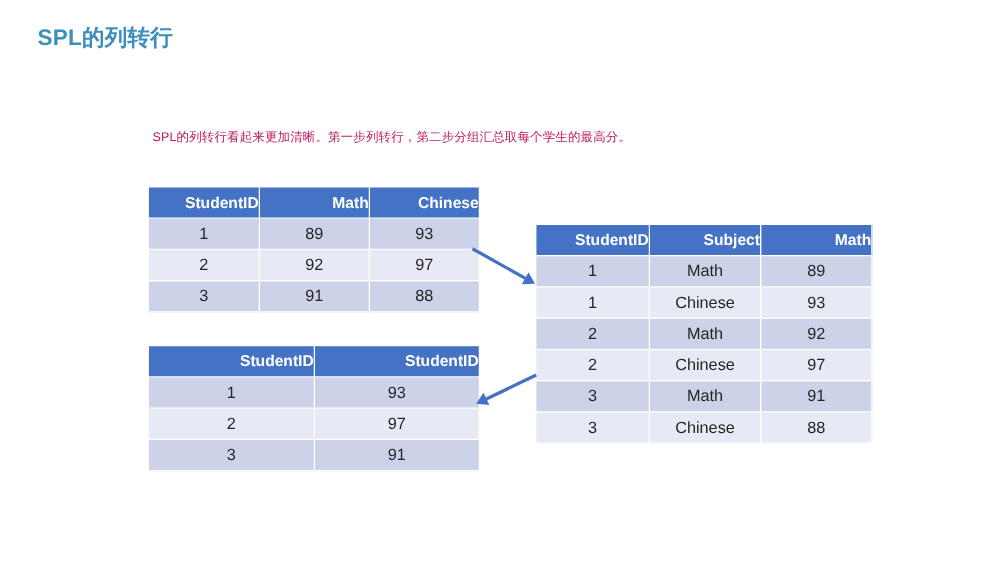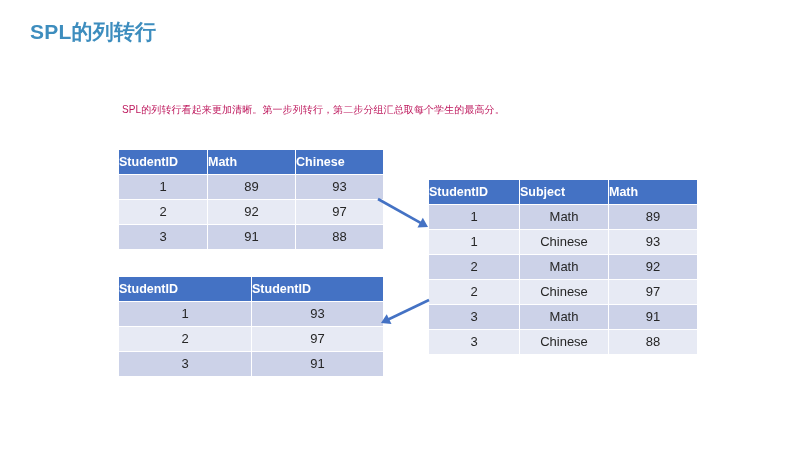--- a/index.html
+++ b/index.html
@@ -18,21 +18,21 @@
   .slide {
     position: absolute;
     inset: 0;
     background: #ffffff;
   }
   
   .slide-title {
     position: absolute;
     left: 30px;
     top: 18px;
-    font-size: 21px;
+    font-size: 18px;
     font-weight: bold;
     color: #3d8dbe;
     letter-spacing: 0.2px;
     white-space: nowrap;
   }
   
   .body-text {
     position: absolute;
     left: 122px;
     top: 103px;
@@ -46,21 +46,21 @@
     position: absolute;
     border-collapse: collapse;
     table-layout: fixed;
     font-size: 12.5px;
   }
   .tbl th {
     background: #4472c4;
     color: #ffffff;
     font-weight: bold;
     font-size: 12.5px;
-    text-align: left;
+    text-align: right;
     border: 1px solid #ffffff;
     border-top: none;
     padding: 0;
     height: 24px;
     line-height: 24px;
   }
   .tbl td {
     text-align: center;
     color: #262626;
     border: 1px solid #ffffff;

